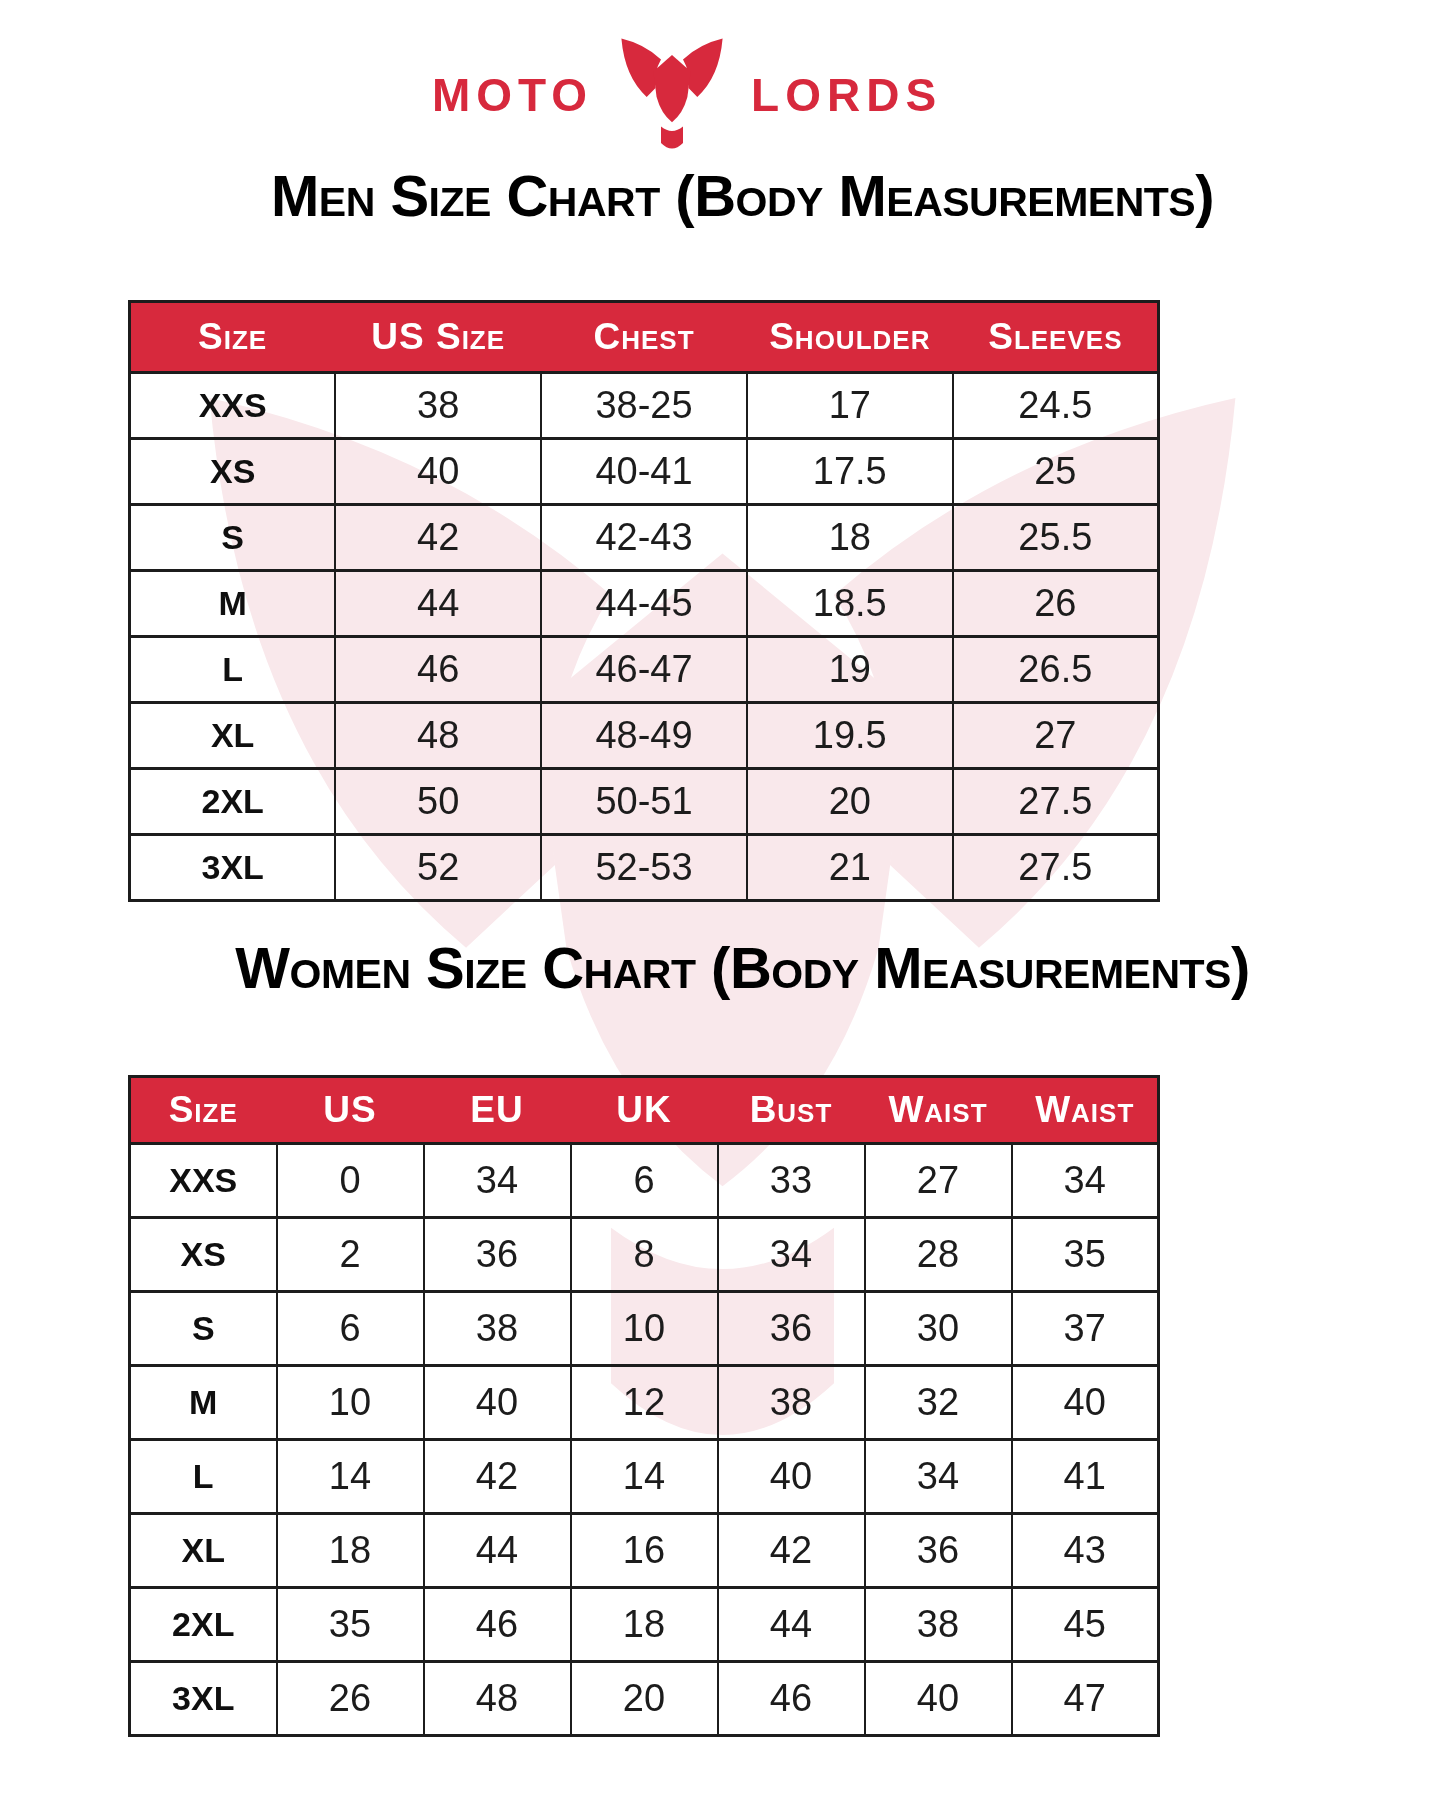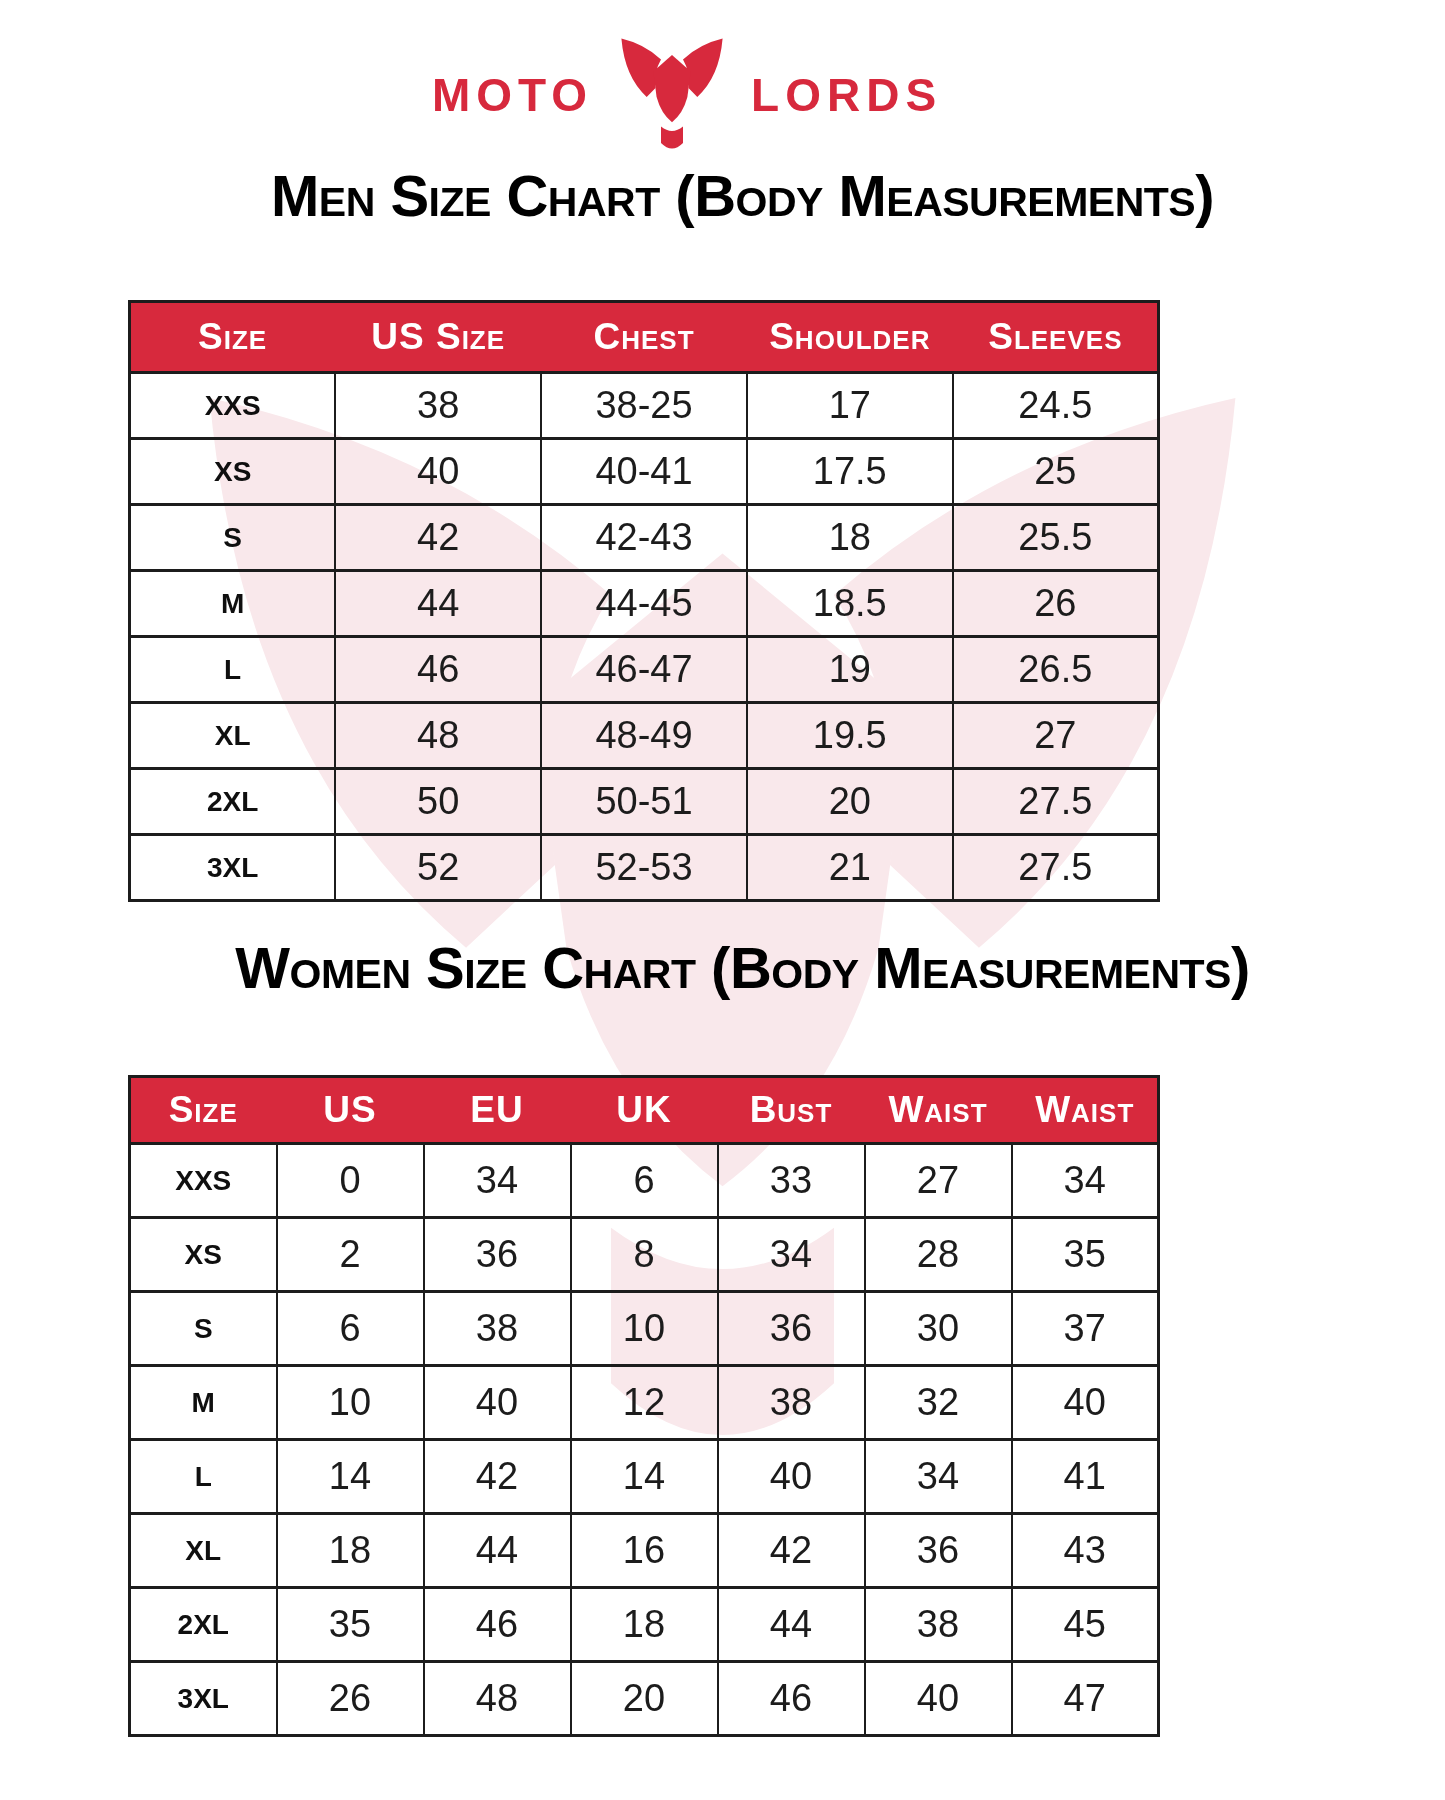--- a/index.html
+++ b/index.html
@@ -47,21 +47,21 @@
   #women-table th{height:62px;}
   .size-table td{
     text-align:center;vertical-align:middle;
     font-size:38px;font-weight:400;color:#1c1c1c;
     border-left:2px solid var(--border);border-right:2px solid var(--border);
     border-top:3px solid var(--border);border-bottom:3px solid var(--border);
     background:transparent;
   }
   #men-table td{height:61px;}
   #women-table td{height:69px;}
-  .size-table td.sz{font-weight:700;font-size:28px;color:#0f0f0f;}
+  .size-table td.sz{font-weight:700;font-size:34px;color:#0f0f0f;}
   .size-table{border:3px solid var(--border);}
 </style>
 </head>
 <body style="--accent: #d7293d; --border: #1c1c1c;">
 
 <svg class="watermark" viewBox="0 0 100 108" preserveAspectRatio="none" aria-hidden="true">
   <g class="wm-fill">
     <path d="M4 0 Q25 5 40 19 Q33 31 35 45 L27 53 Q7 35 4 0 Z" fill="#f9e8eb"></path>
     <path d="M96 0 Q75 5 60 19 Q67 31 65 45 L73 53 Q93 35 96 0 Z" fill="#f9e8eb"></path>
     <path d="M50 15 L67 30 L64 53 Q60 68 50 76 Q40 68 36 53 L33 30 Z" fill="#f9e8eb"></path>

